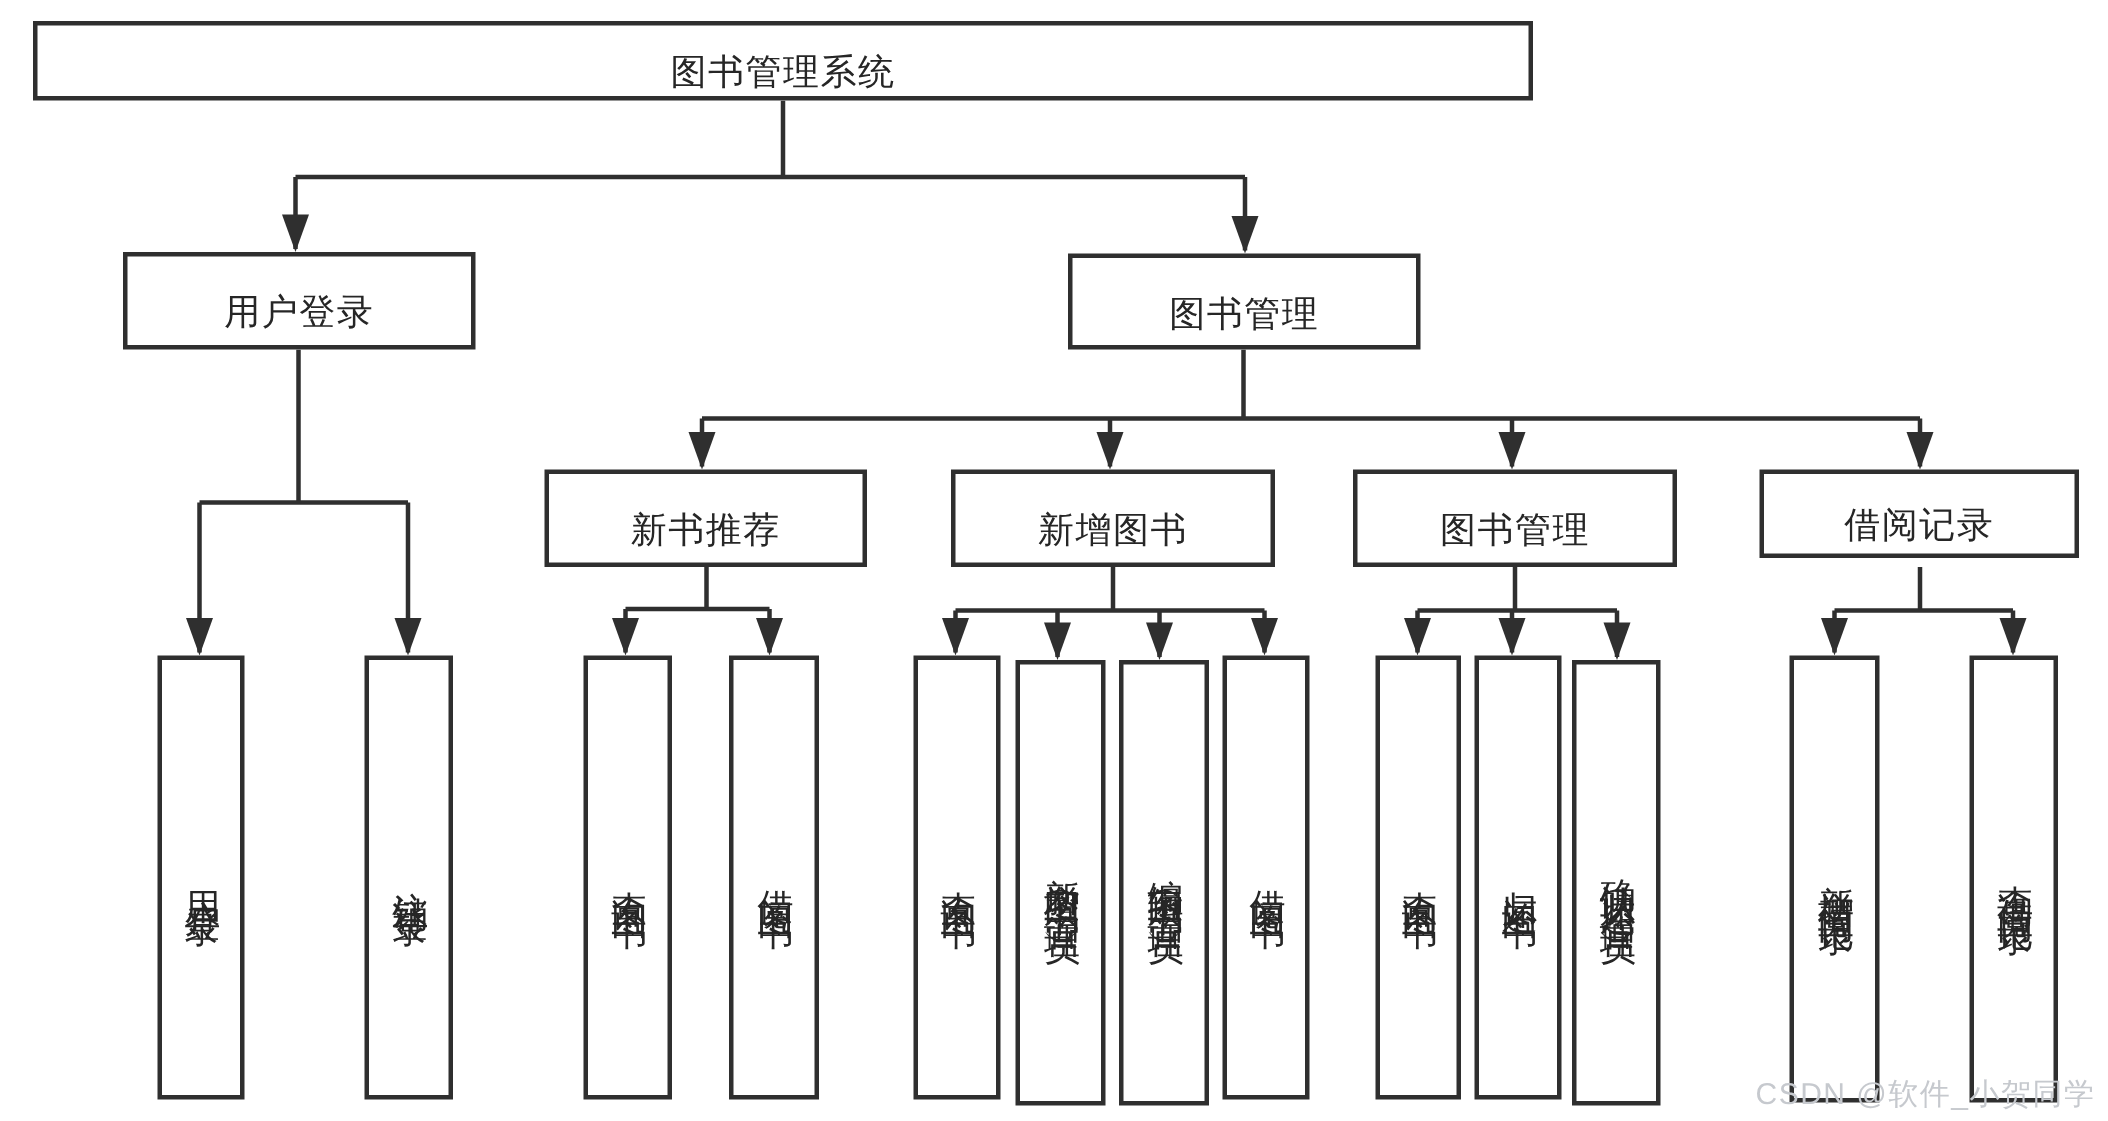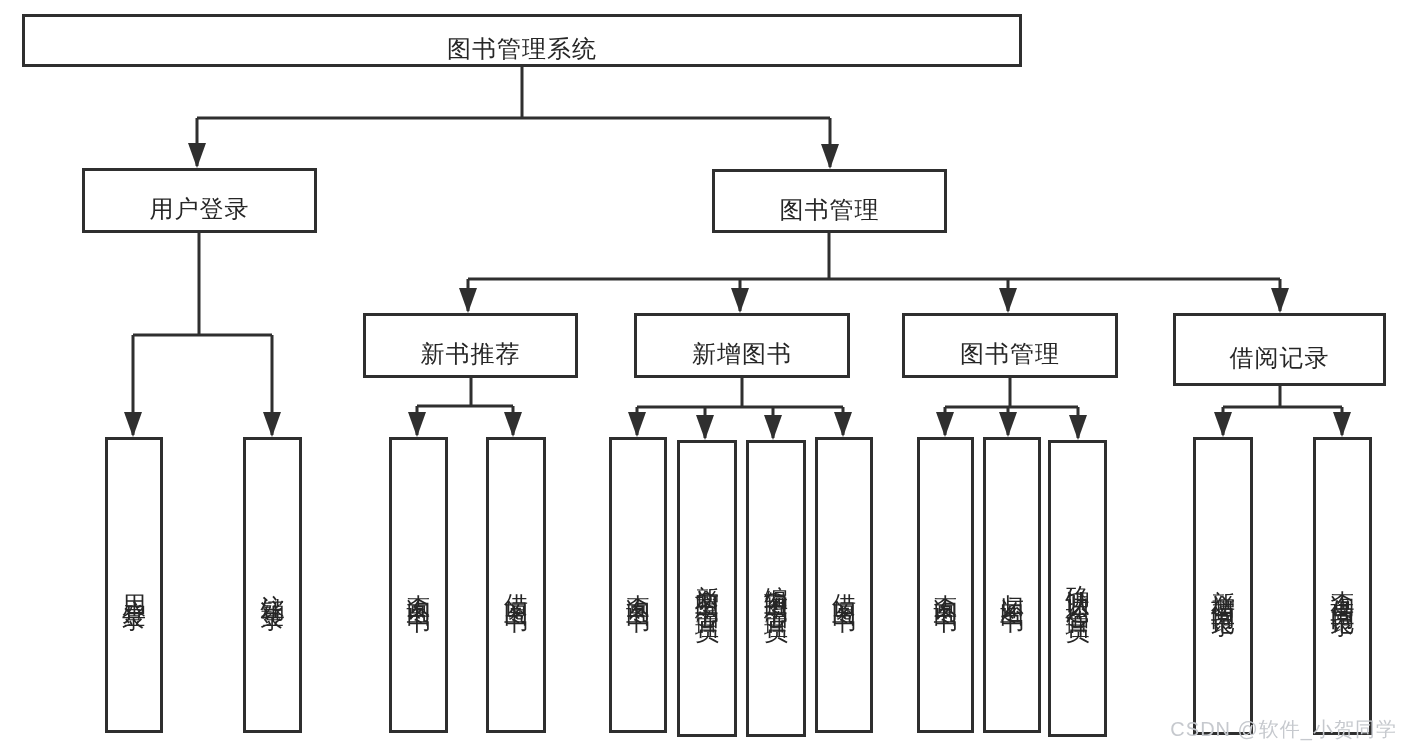--- a/index.html
+++ b/index.html
@@ -88,21 +88,21 @@
 
   <div class="node hbox" style="left:363px;top:313px;width:215px;height:65px">
     <span>新书推荐</span>
   </div>
   <div class="node hbox" style="left:634px;top:313px;width:216px;height:65px">
     <span>新增图书</span>
   </div>
   <div class="node hbox" style="left:902px;top:313px;width:216px;height:65px">
     <span>图书管理</span>
   </div>
-  <div class="node hbox" style="left:1173px;top:313px;width:213px;height:73px">
+  <div class="node hbox" style="left:1173px;top:313px;width:213px;height:59px">
     <span>借阅记录</span>
   </div>
 
   <div class="node vbox" style="left:105px;top:437px;width:58px;height:296px">
     <span>用户登录</span>
   </div>
   <div class="node vbox" style="left:243px;top:437px;width:59px;height:296px">
     <span>注销登录</span>
   </div>
 

